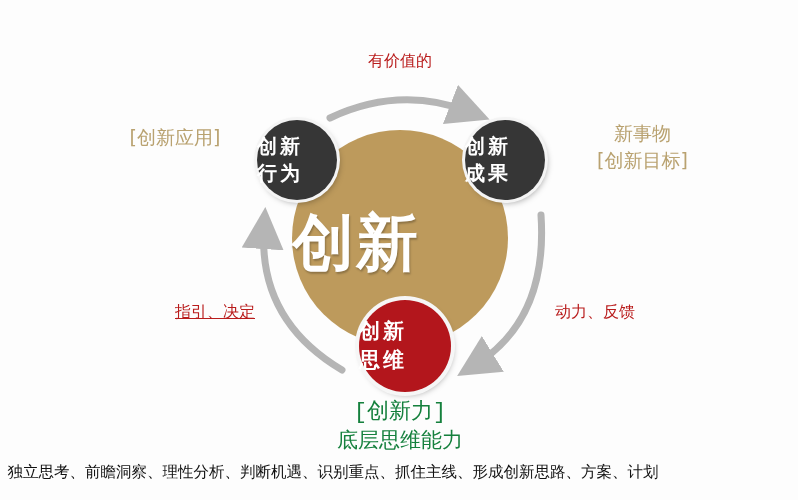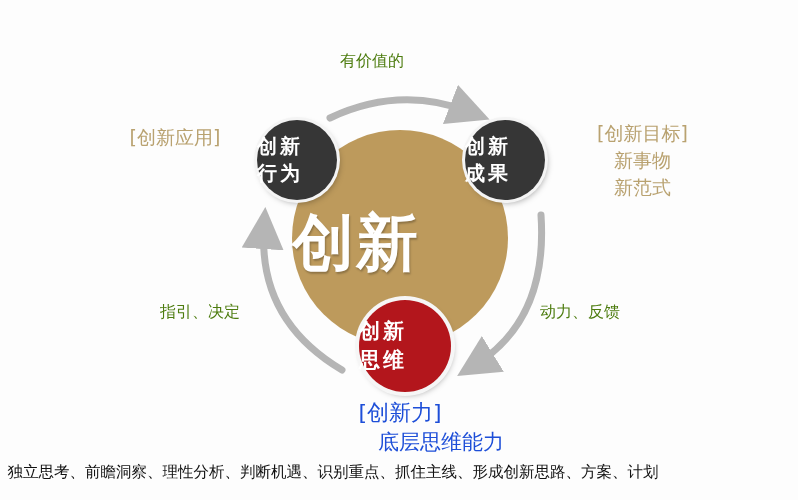--- a/index.html
+++ b/index.html
@@ -6,22 +6,22 @@
   body{width:798px;height:500px;background:#fdfdfd;position:relative;overflow:hidden;font-family:"DejaVu Sans",sans-serif;}
   .abs{position:absolute;}
   svg.arrows{position:absolute;left:0;top:0;}
   .circle{position:absolute;border-radius:50%;display:flex;align-items:center;justify-content:flex-start;text-align:center;color:#fff;font-weight:bold;}
   .dark{background:#363636;box-shadow:0 0 0 3px #f4f4f4, 2px 3px 6px rgba(0,0,0,.35);}
   .red{background:#b3161c;box-shadow:0 0 0 4px #f6f6f6, 2px 3px 6px rgba(0,0,0,.35);}
   .gold{background:#bd9a5c;}
   .small-lbl{font-size:20px;line-height:27px;letter-spacing:3px;}
   .big-lbl{font-size:62px;letter-spacing:2px;font-weight:bold;color:#fff;text-shadow:1px 2px 2px rgba(0,0,0,.25);}
   .side{color:#b9a270;font-size:19px;line-height:27px;text-align:center;}
-  .note{color:#4d7c0f;font-size:16px;text-align:left;}
-  .gold-text{color:#1d4ed8;text-align:center;}
+  .note{color:#b91c1c;font-size:16px;text-align:center;}
+  .gold-text{color:#15803d;text-align:center;font-family:Liberation Mono, monospace;}
 </style>
 </head>
 <body>
 
 <svg class="arrows" width="798" height="500">
   <defs>
     <marker id="ah" markerWidth="6" markerHeight="6" refX="3" refY="3" orient="auto" markerUnits="strokeWidth">
       <path d="M0,0 L6,3 L0,6 Z" fill="#b5b5b5"></path>
     </marker>
   </defs>
@@ -60,23 +60,22 @@
     <div>创新</div>
     <div>思维</div>
   </div>
 </div>
 
 <div class="abs side" style="left:110px;top:124px;width:130px;">
   <div>[创新应用]</div>
 </div>
 
 <div class="abs side" style="left:575px;top:120px;width:135px;">
+  <div>新事物</div>
   <div>[创新目标]</div>
-  <div>新事物</div>
-  <div>新范式</div>
 </div>
 
-<div class="abs note" style="left:160px;top:302px;width:110px;">指引、决定</div>
+<div class="abs note" style="left:160px;top:302px;width:110px;text-decoration:underline;">指引、决定</div>
 <div class="abs note" style="left:540px;top:302px;width:110px;">动力、反馈</div>
 
 <div class="abs gold-text" style="left:300px;top:398px;width:200px;font-size:22px;line-height:30px;">[创新力]</div>
-<div class="abs gold-text" style="left:264px;top:428px;width:240px;font-size:21px;line-height:28px;text-align:right;">底层思维能力</div>
+<div class="abs gold-text" style="left:280px;top:428px;width:240px;font-size:21px;line-height:28px;">底层思维能力</div>
 <div class="abs" style="left:0;top:462px;width:666px;text-align:center;font-size:15.5px;color:#111;white-space:nowrap;">独立思考、前瞻洞察、理性分析、判断机遇、识别重点、抓住主线、形成创新思路、方案、计划</div>
 
 </body></html>

